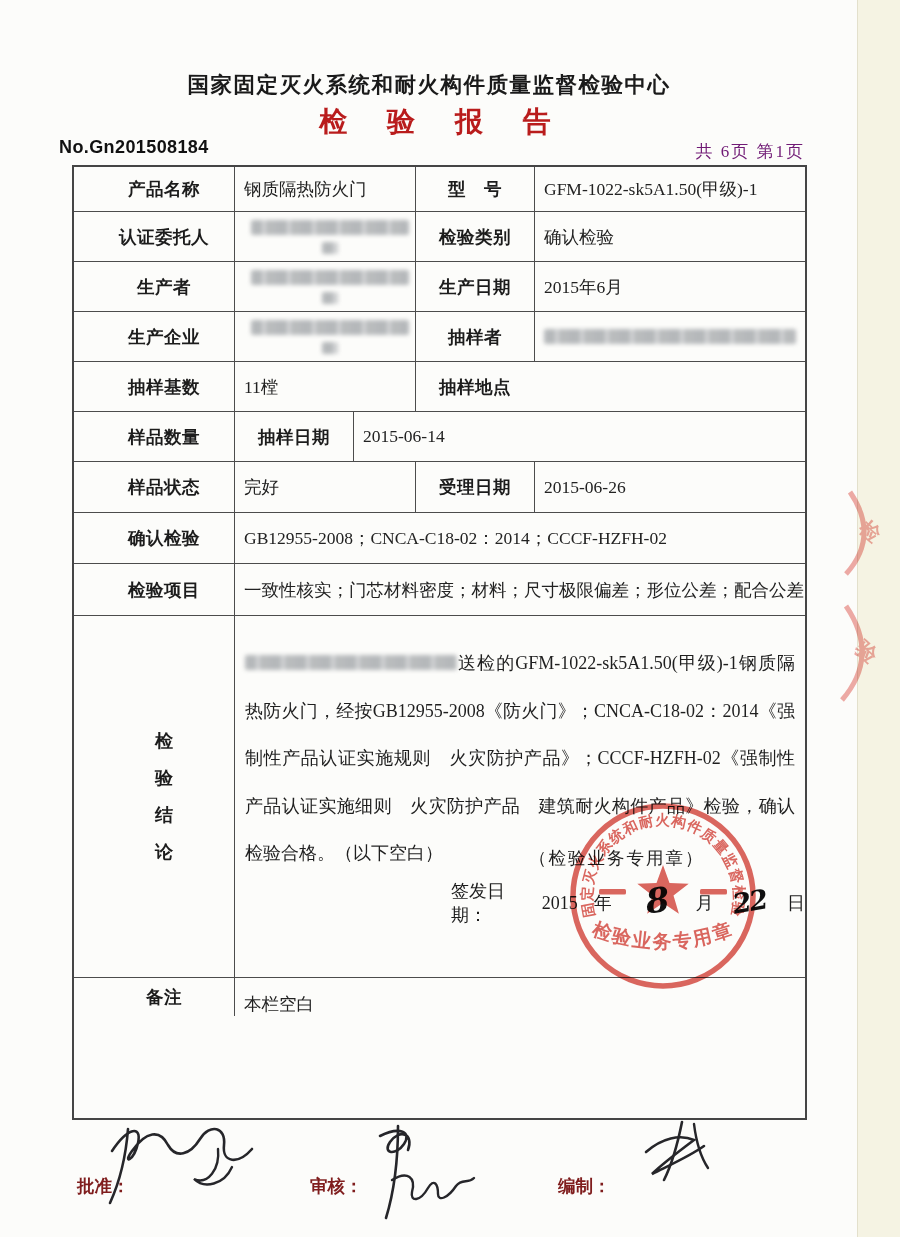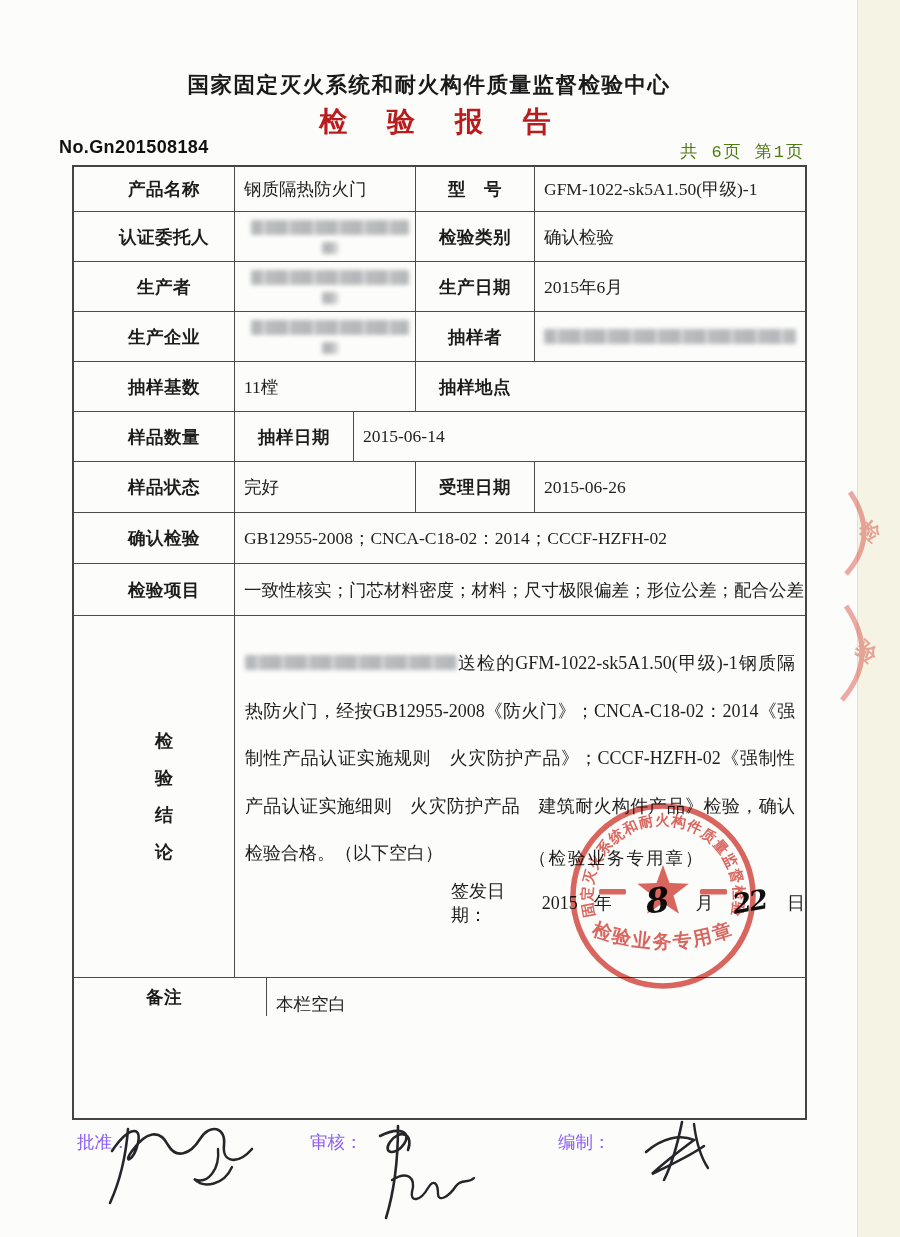--- a/index.html
+++ b/index.html
@@ -8,22 +8,22 @@
   .paper{position:absolute;inset:0;background:#fcfcfa;}
   .scan-strip{position:absolute;top:0;right:0;width:42px;height:1237px;background:#f5f3e3;
               border-left:1px solid #e3e0cc;}
   
   .org-name{position:absolute;left:0;top:70px;width:858px;text-align:center;
             font-size:21.5px;font-weight:700;letter-spacing:1.5px;color:#1a1a1a;}
   .report-title{position:absolute;left:14px;top:103px;width:858px;text-align:center;
             font-size:28px;font-weight:700;letter-spacing:16px;color:#b91c1c;}
   .report-no{position:absolute;left:59px;top:137px;font-size:18px;font-weight:700;
             letter-spacing:.4px;color:#111;}
-  .page-info{position:absolute;right:95px;top:140px;font-size:17px;color:#4d7c0f;
-            font-family:Liberation Mono, monospace;letter-spacing:2px;text-align:right;}
+  .page-info{position:absolute;right:95px;top:140px;font-size:17px;color:#701a75;
+            font-family:Liberation Serif, serif;letter-spacing:2px;text-align:right;}
   
   .tbl{position:absolute;left:72px;top:165px;width:735px;height:955px;
        border:2px solid #454545;box-sizing:border-box;background:transparent;}
   .tr{display:flex;box-sizing:border-box;border-top:1.6px solid #4c4c4c;}
   .tr.first{border-top:none;}
   .c{box-sizing:border-box;border-left:1.6px solid #4c4c4c;overflow:hidden;}
   .c.first{border-left:none;}
   .lbl{display:flex;align-items:center;justify-content:center;
        font-weight:700;font-size:17.5px;color:#1c1c1c;letter-spacing:.5px;}
   .val{display:flex;align-items:center;padding-left:9px;
@@ -43,23 +43,23 @@
   .seal-note{position:absolute;left:294px;top:230px;font-size:17.5px;letter-spacing:2px;
              font-family:"Liberation Serif",serif;color:#1f1f1f;}
   .issue-row{position:absolute;left:216px;top:264px;height:46px;display:flex;align-items:center;
              font-family:"Liberation Serif",serif;font-size:18px;color:#1b1b1b;}
   .issue-row .gap1{margin-left:20px;} .issue-row .gap2{margin-left:16px;}
   .hand{font-family:"DejaVu Serif",serif;font-style:italic;font-weight:700;color:#101010;}
   .hand.m{font-size:34px;margin-left:34px;transform:rotate(-6deg) translateY(-3px);}
   .hand.d{font-size:27px;margin-left:20px;transform:rotate(-10deg) translateY(-2px);letter-spacing:-2px;}
   .u-month{margin-left:26px;} .u-day{margin-left:20px;}
   
-  .remark-val{align-items:flex-start;padding-top:14px;margin-left:32px;}
-  
-  .foot-lbl{position:absolute;font-weight:400;font-size:17.5px;color:#8b5cf6;}
+  .remark-val{align-items:flex-start;padding-top:14px;}
+  
+  .foot-lbl{position:absolute;font-weight:700;font-size:17.5px;color:#7f1d1d;margin-top:44px;}
   
   .stamp{position:absolute;left:553px;top:786px;width:220px;height:220px;
          mix-blend-mode:multiply;opacity:.82;}
   .edge-stamp{position:absolute;mix-blend-mode:multiply;filter:blur(.6px);}
   .sig{position:absolute;}
 </style>
 </head>
 <body>
 
 <div class="paper"></div>

